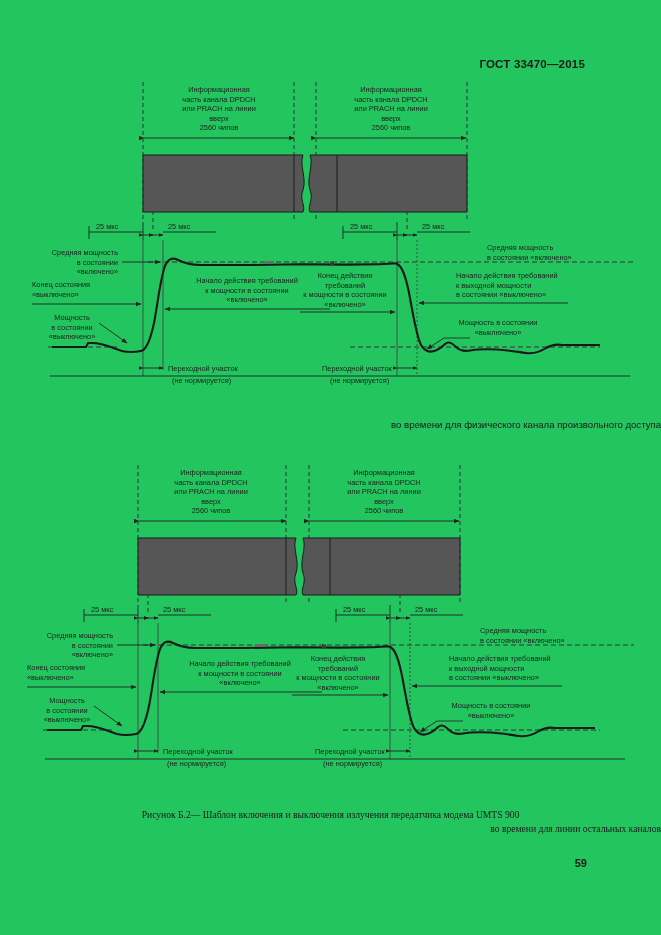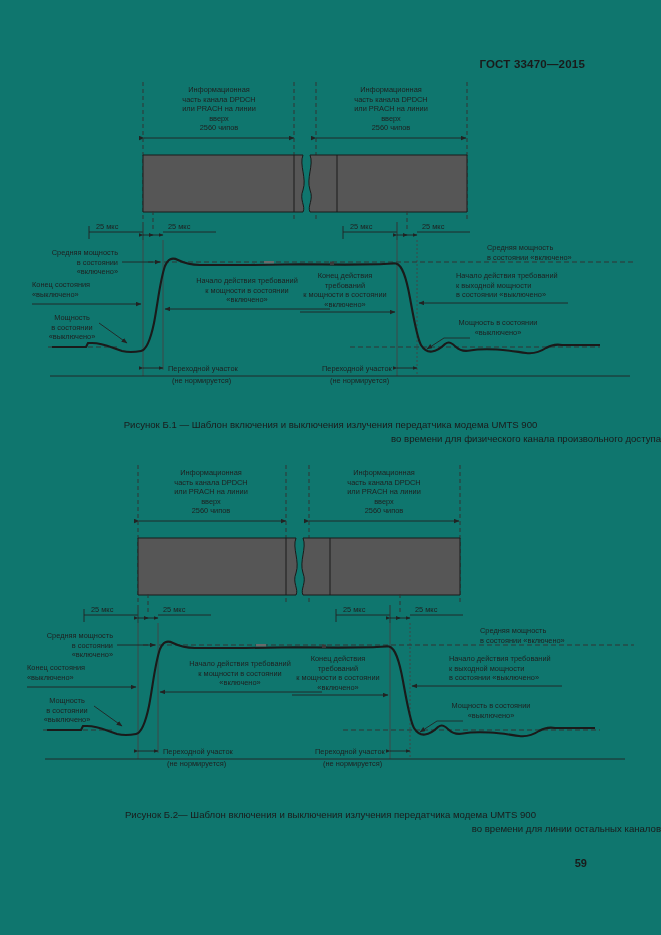--- a/index.html
+++ b/index.html
@@ -9,21 +9,21 @@
     background: #ffffff;
     font-family: "Liberation Sans", sans-serif;
     color: #1a1a1a;
     position: relative;
     overflow: hidden;
   }
   .page {
     position: absolute;
     left: 0; top: 0;
     width: 661px; height: 935px;
-    background: #0f766e;
+    background: #22c55e;
   }
   .header {
     position: absolute;
     right: 76px; top: 58px;
     font-size: 11.5px;
     font-weight: bold;
     letter-spacing: .2px;
     white-space: nowrap;
   }
   .figure-wrap { position: absolute; left: 0; text-align: center; }
@@ -214,21 +214,20 @@
       </g>
       <line x1="397" y1="288" x2="417" y2="288" stroke="#222" stroke-width="0.9" marker-start="url(#ahs)" marker-end="url(#ahs)"></line>
       <g text-anchor="start" font-size="7.4">
         <text x="322" y="291">Переходной участок</text>
         <text x="330" y="303">(не нормируется)</text>
       </g>
     </svg>
   </div>
 
   <div class="caption" style="top:418px;">
-    <span>Рисунок Б.1 — Шаблон включения и выключения излучения передатчика модема UMTS 900</span>
     <span class="l2">во времени для физического канала произвольного доступа</span>
   </div>
 
   <div class="figure-wrap" style="top:463px;">
     <svg width="661" height="330" viewBox="0 0 661 330">
 
       <g text-anchor="middle" font-size="7.4">
         <text x="211" y="12">Информационная</text>
         <text x="211" y="21.5">часть канала DPDCH</text>
         <text x="211" y="31">или PRACH на линии</text>
@@ -375,20 +374,20 @@
         <text x="167" y="303">(не нормируется)</text>
       </g>
       <line x1="390" y1="288" x2="410" y2="288" stroke="#222" stroke-width="0.9" marker-start="url(#ahs)" marker-end="url(#ahs)"></line>
       <g text-anchor="start" font-size="7.4">
         <text x="315" y="291">Переходной участок</text>
         <text x="323" y="303">(не нормируется)</text>
       </g>
     </svg>
   </div>
 
-  <div class="caption" style="top:808px;">
+  <div class="caption" style="top:808px;font-family:Liberation Serif, serif;">
     <span>Рисунок Б.2— Шаблон включения и выключения излучения передатчика модема UMTS 900</span>
     <span class="l2">во времени для линии остальных каналов</span>
   </div>
 
   <div class="pagenum">59</div>
 
 </div>
 
 </body></html>

